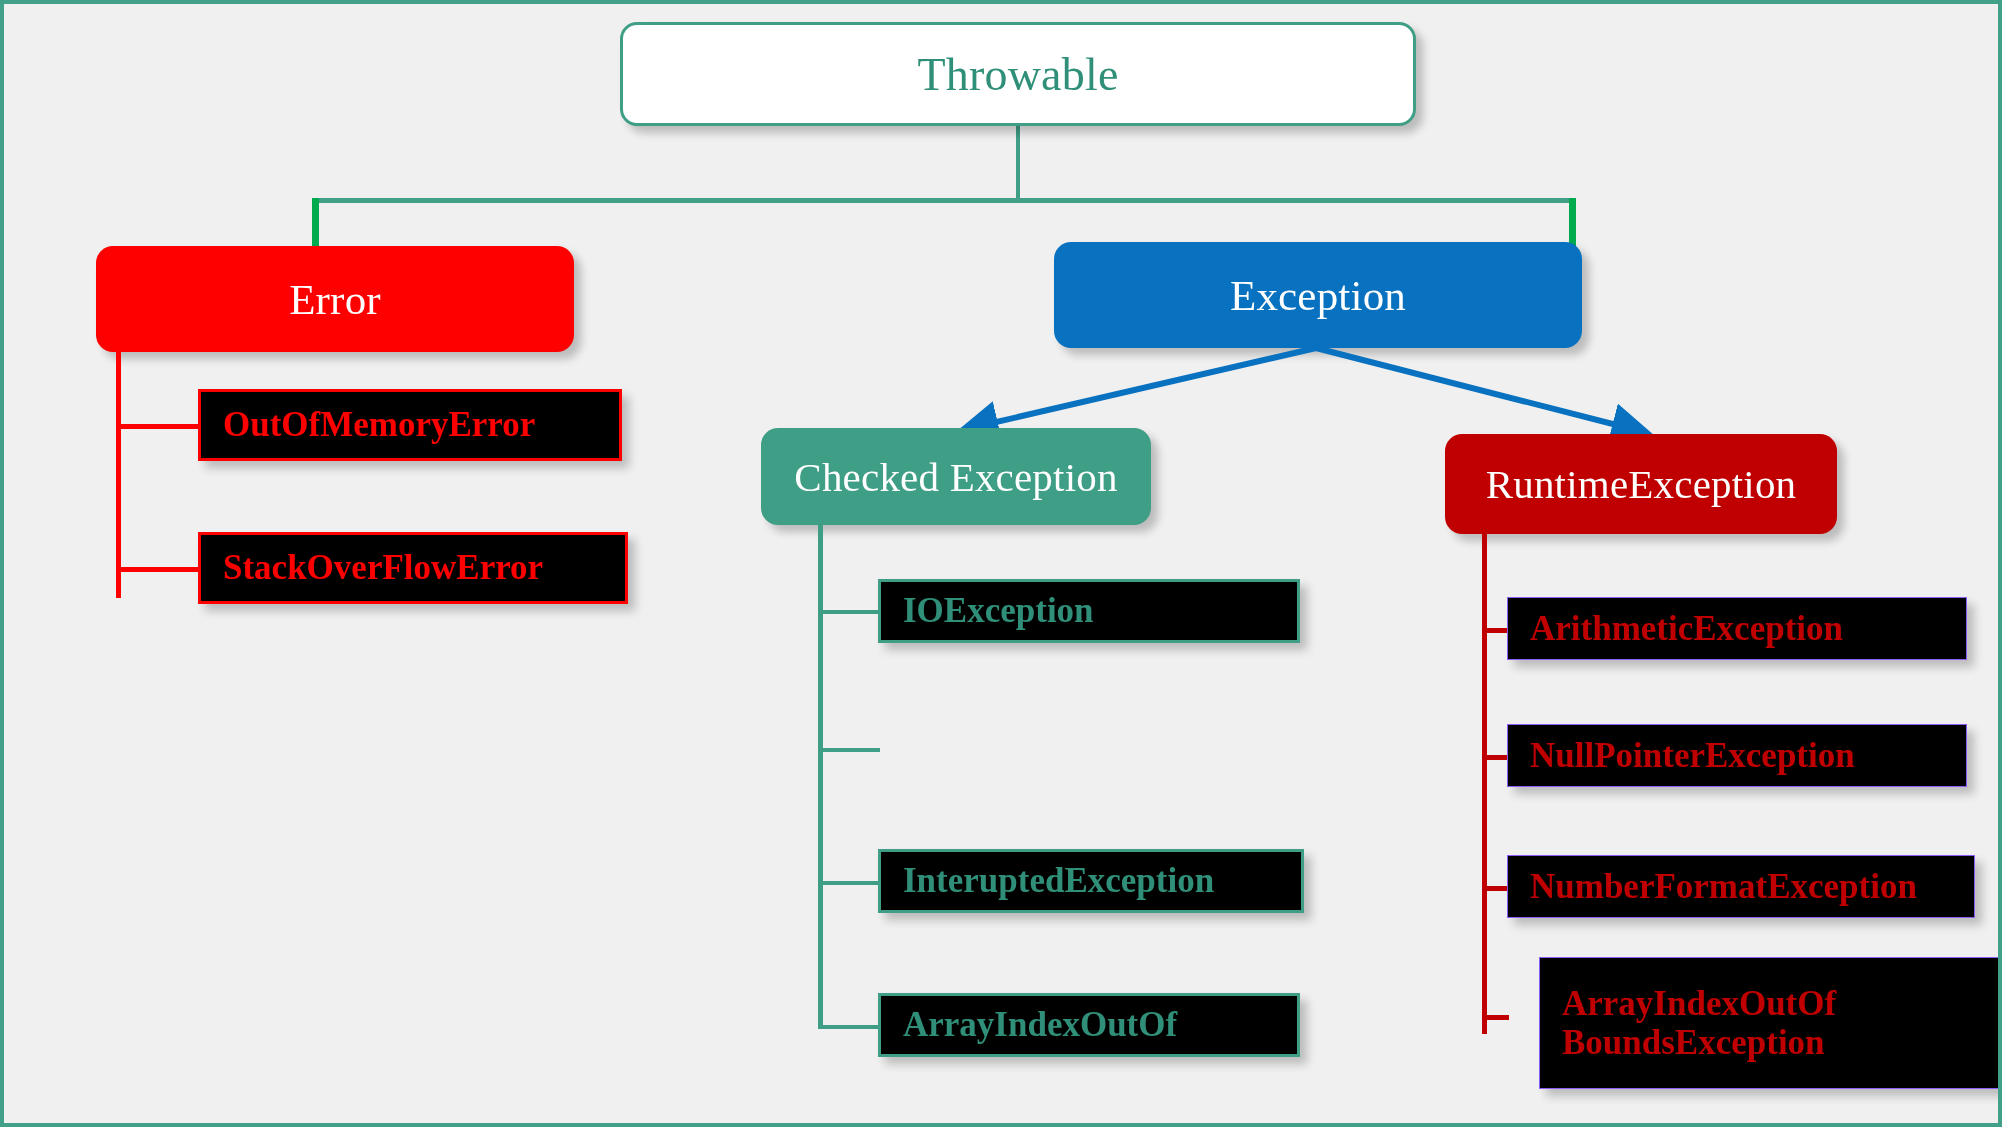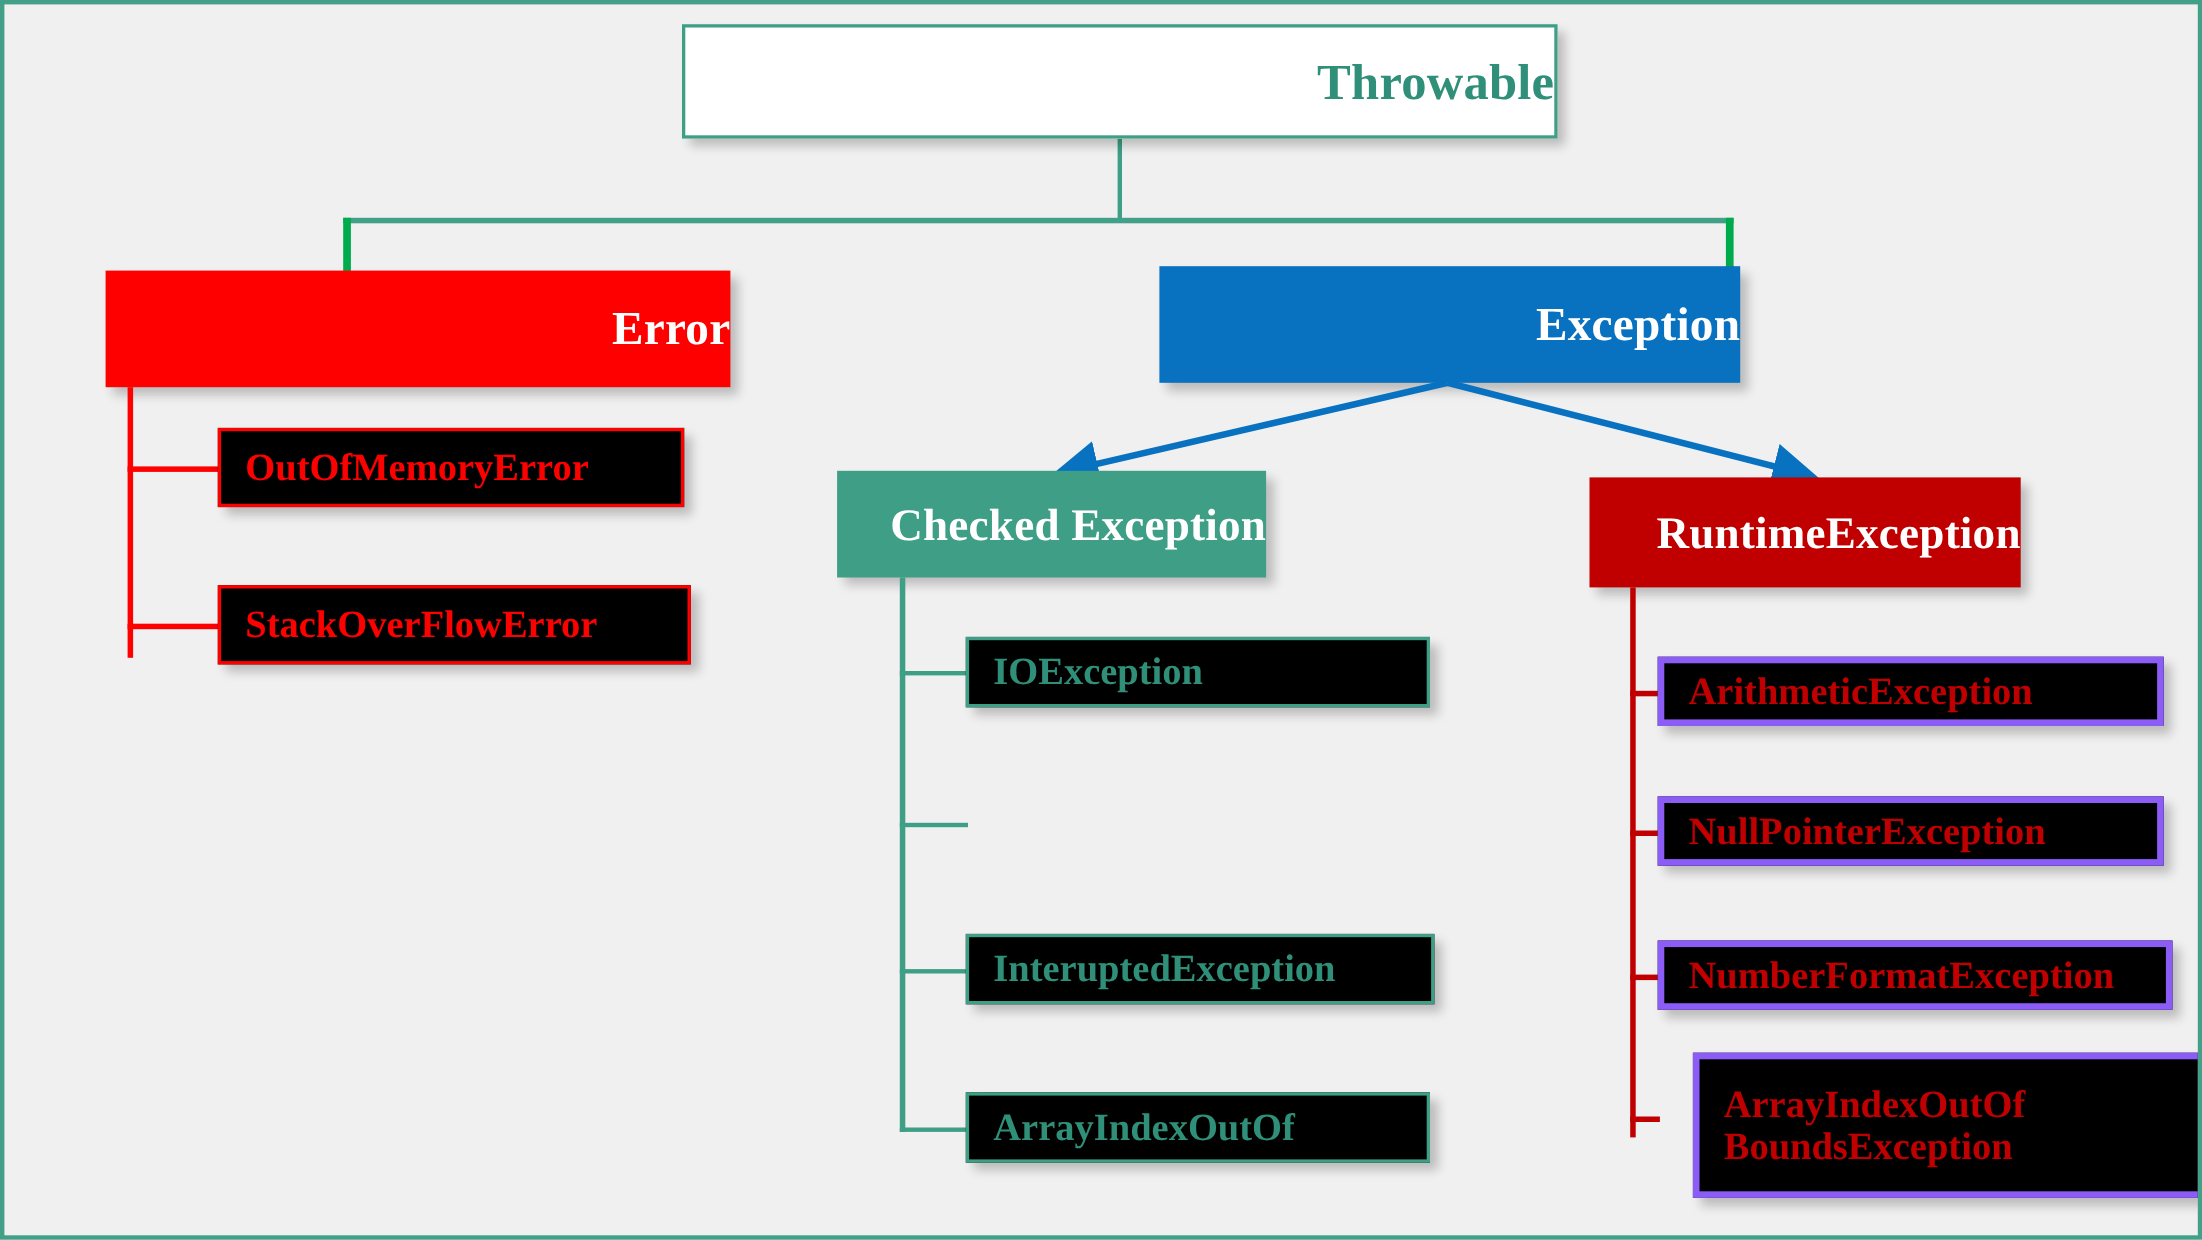--- a/index.html
+++ b/index.html
@@ -25,41 +25,42 @@
     display:flex;
     align-items:center;
     white-space:pre-line;
     box-shadow:7px 7px 9px rgba(0,0,0,0.22);
   }
 
   
   .filled{
     color:#ffffff;
     font-size:43px;
-    font-weight:700;
+    font-weight:400;
     letter-spacing:.2px;
-    justify-content:flex-end;
+    justify-content:center;
+    border-radius:17px;
   }
   .filled.top{ align-items:center; }
 
   
   .leaf{
     background:#000000;
     font-weight:700;
     font-size:35px;
     padding-left:22px;
     line-height:1.12;
   }
 
   
   .teal-border{border:3px solid #3f9e86;}
   .teal-text{color:#2f8f78;}
   .red-border{border:3px solid #fe0000;}
   .red-text{color:#fe0000;}
-  .dred-border{border:6px solid #8b5cf6;}
+  .dred-border{border:1px solid #8b5cf6;}
   .dred-text{color:#c00000;}
 
   .bg-red{background:#fe0000;}
   .bg-blue{background:#0871c0;}
   .bg-teal{background:#3f9e86;}
   .bg-dred{background:#c00000;}
   .bg-white{background:#ffffff;}
 
   
   .ln{position:absolute;}
@@ -82,21 +83,21 @@
 
   <div class="ln v-teal" style="left:1012px;top:122px;height:76px;"></div>
   <div class="ln h-teal" style="left:308px;top:194px;width:1264px;"></div>
   <div class="ln v-green" style="left:308px;top:194px;height:56px;"></div>
   <div class="ln v-green" style="left:1565px;top:194px;height:50px;"></div>
 
   <div class="node filled top bg-white teal-border" style="left:616px;top:18px;width:796px;height:104px;">
     <span class="teal-text" style="font-size:46px;">Throwable</span>
   </div>
 
-  <div class="node filled bg-red" style="left:92px;top:242px;width:568px;height:106px;">
+  <div class="node filled bg-red" style="left:92px;top:242px;width:478px;height:106px;">
     <span>Error</span>
   </div>
 
   <div class="ln v-red" style="left:112px;top:348px;height:246px;"></div>
   <div class="ln h-red" style="left:112px;top:420px;width:84px;"></div>
   <div class="ln h-red" style="left:112px;top:563px;width:84px;"></div>
 
   <div class="node leaf red-border" style="left:194px;top:385px;width:424px;height:72px;">
     <span class="red-text">OutOfMemoryError</span>
   </div>

